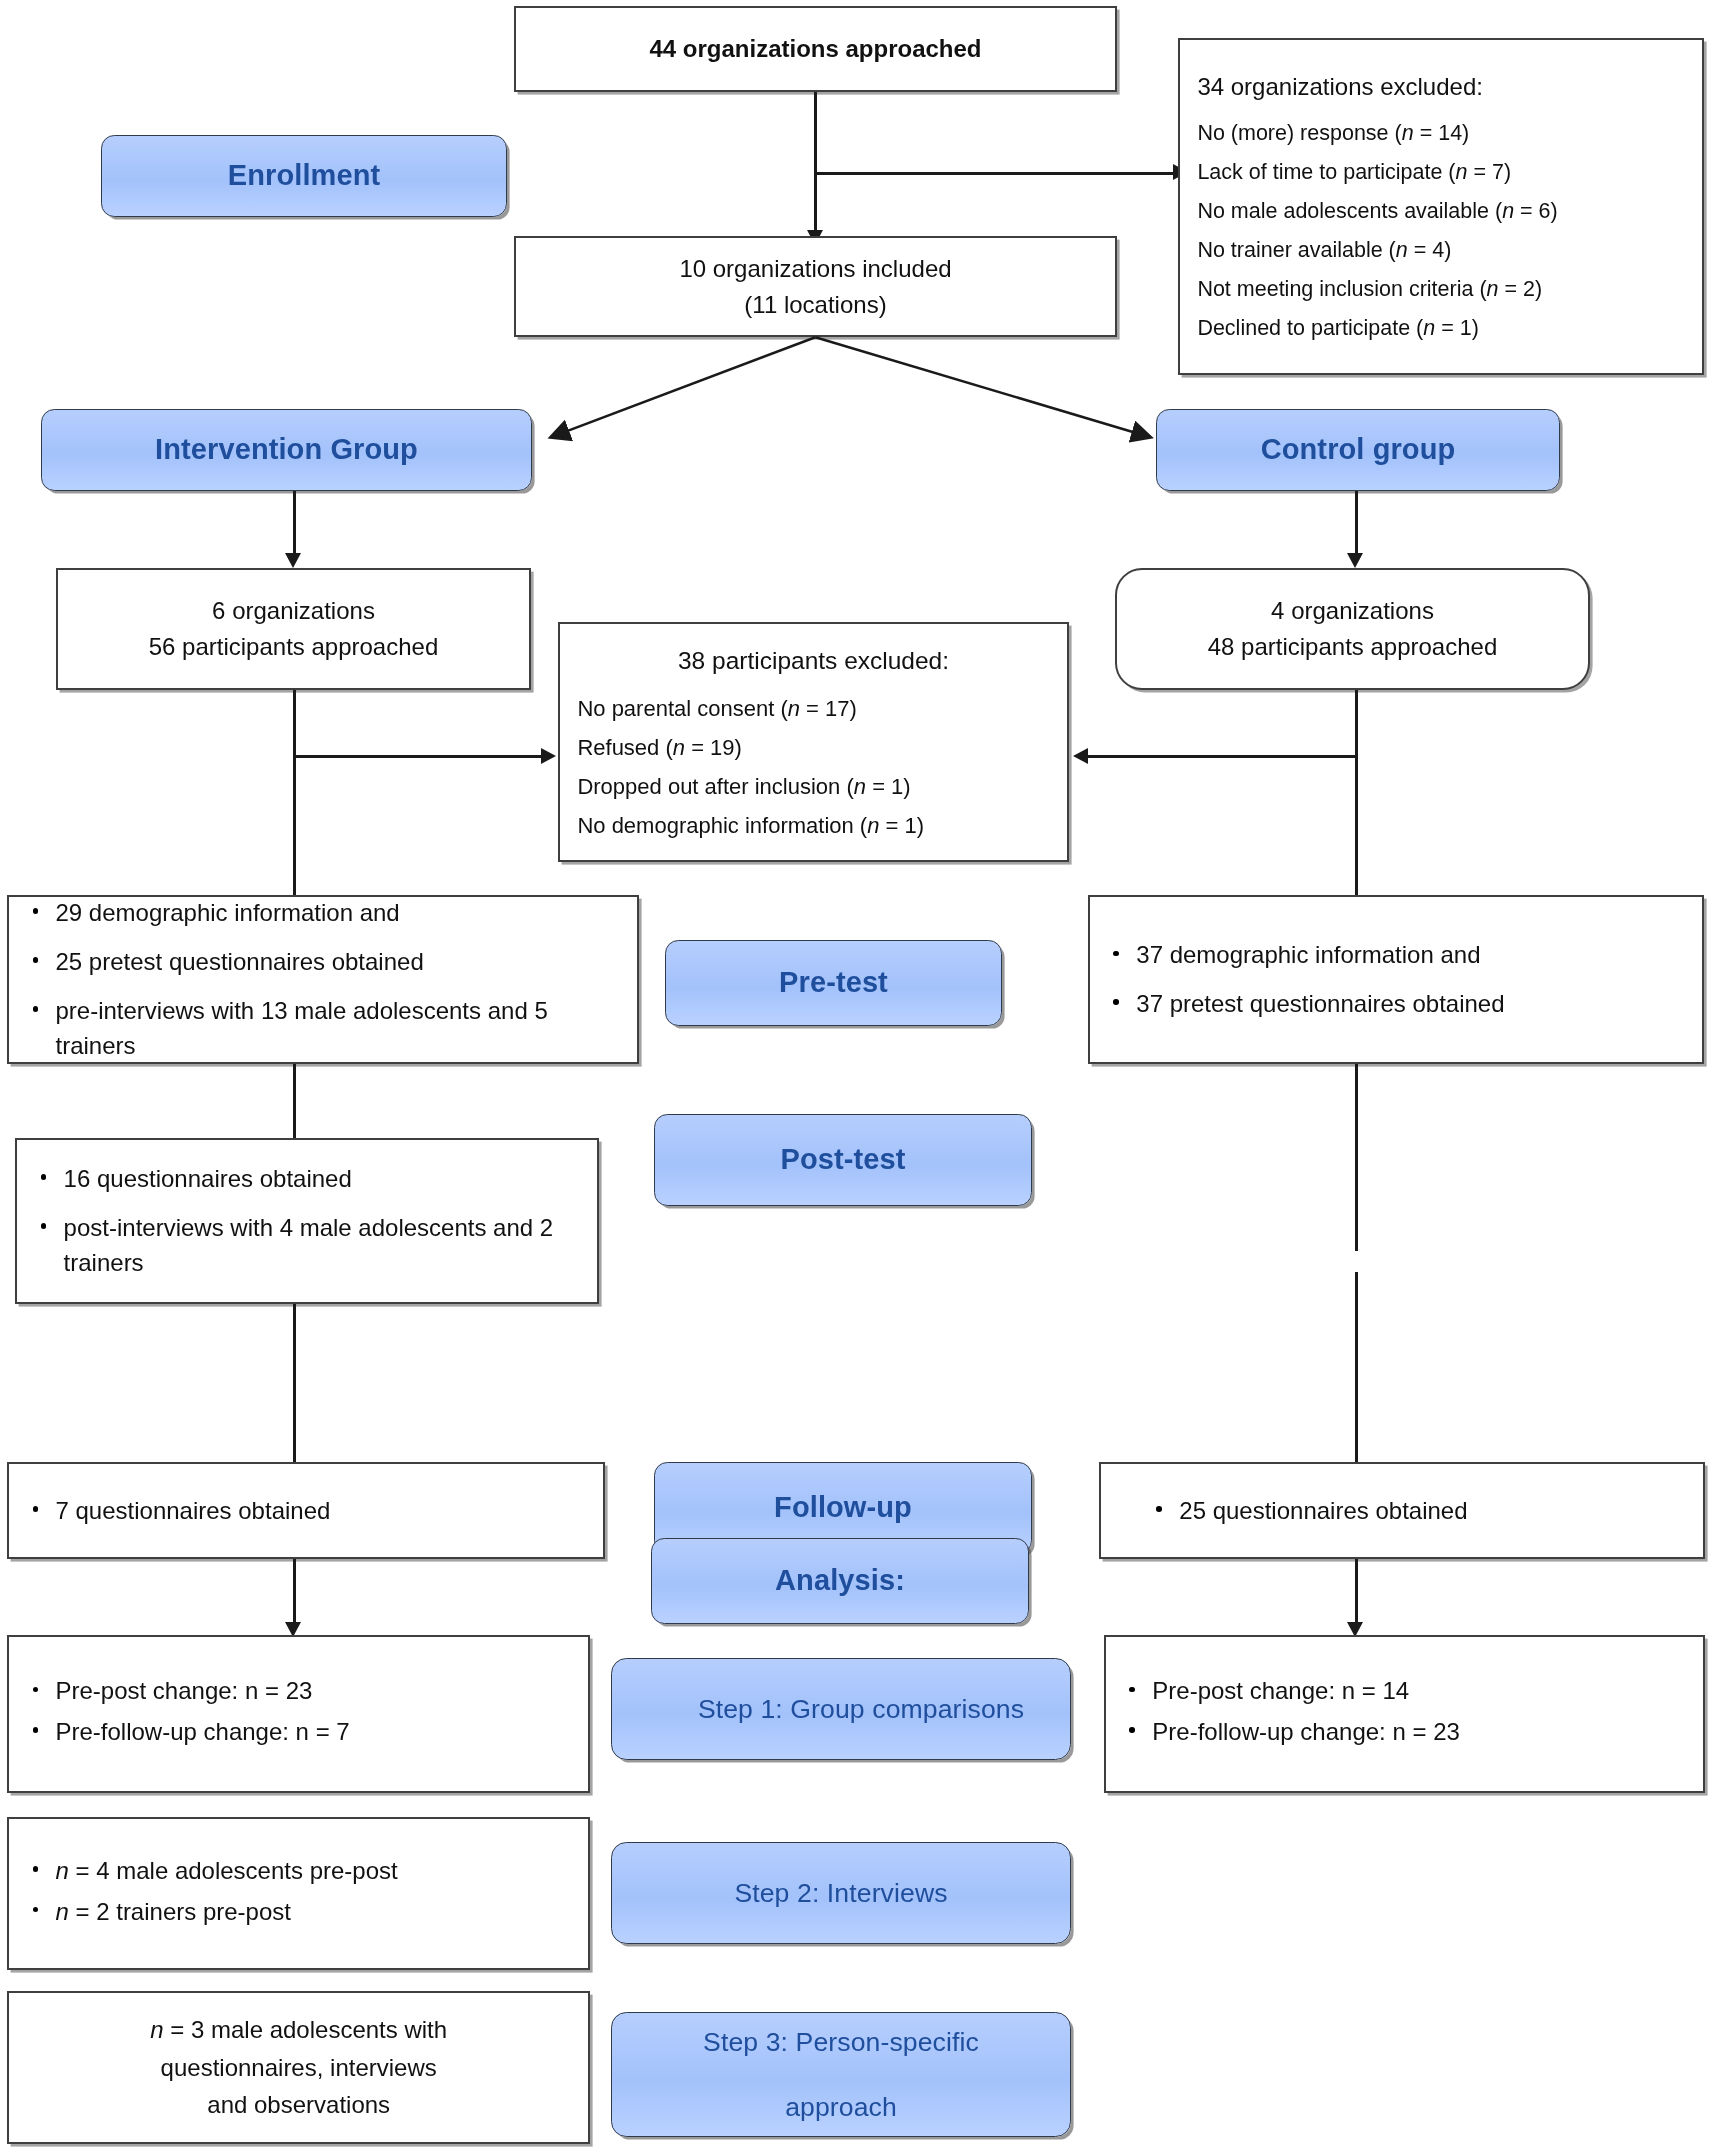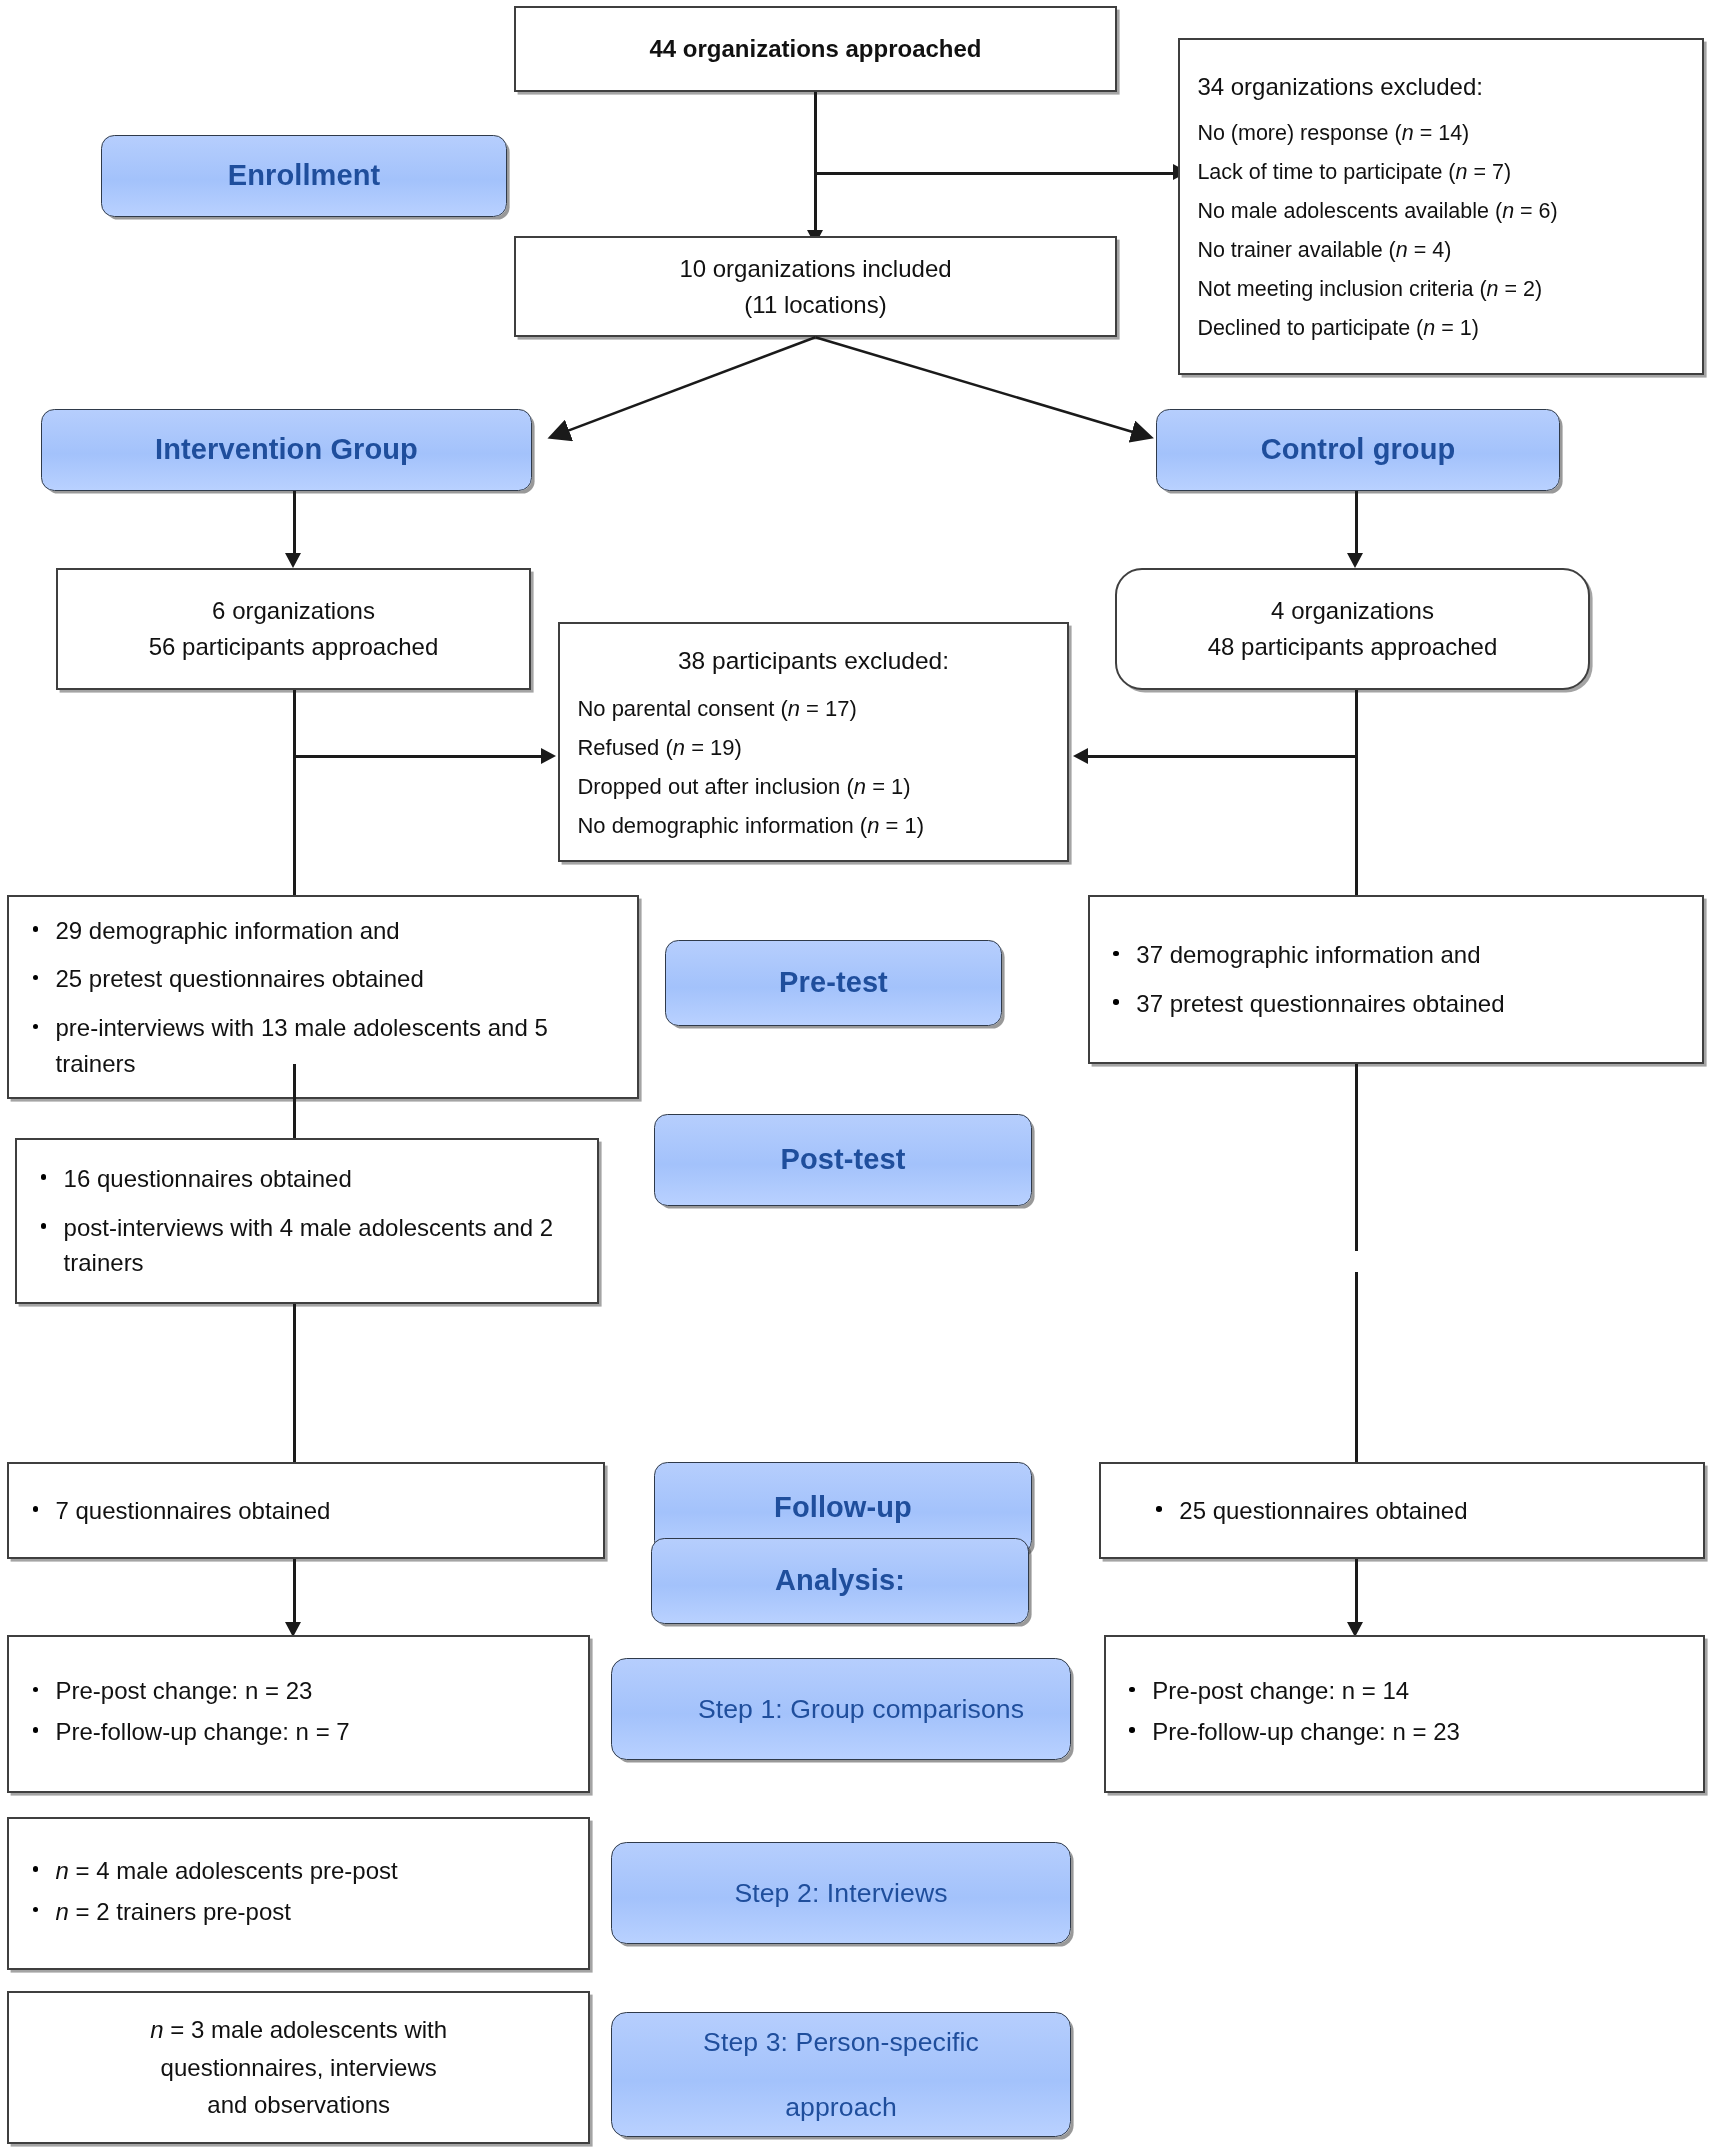--- a/index.html
+++ b/index.html
@@ -196,21 +196,21 @@
   <div class="ln vln" style="left:293px;top:690px;width:2.6px;height:205px;"></div>
 
   <div class="ln hln" style="left:293px;top:755px;width:251px;height:2.6px;"></div>
   <div class="arrow right" style="left:541px;top:748px;"></div>
 
   <div class="ln vln" style="left:1355px;top:690px;width:2.6px;height:205px;"></div>
 
   <div class="ln hln" style="left:1088px;top:755px;width:269px;height:2.6px;"></div>
   <div class="arrow left" style="left:1073px;top:748px;"></div>
 
-  <div class="node wbox" style="left:7.2px;top:895px;width:632px;height:204px;">
+  <div class="node wbox" style="left:7.2px;top:895px;width:632px;height:169px;">
     <ul class="bl">
       <li>29 demographic information and</li>
       <li>25 pretest questionnaires obtained</li>
       <li>pre-interviews with 13 male adolescents and 5 trainers</li>
     </ul>
   </div>
 
   <div class="bbox" style="left:665px;top:940px;width:337px;height:86px;">
     <span>Pre-test</span>
   </div>

